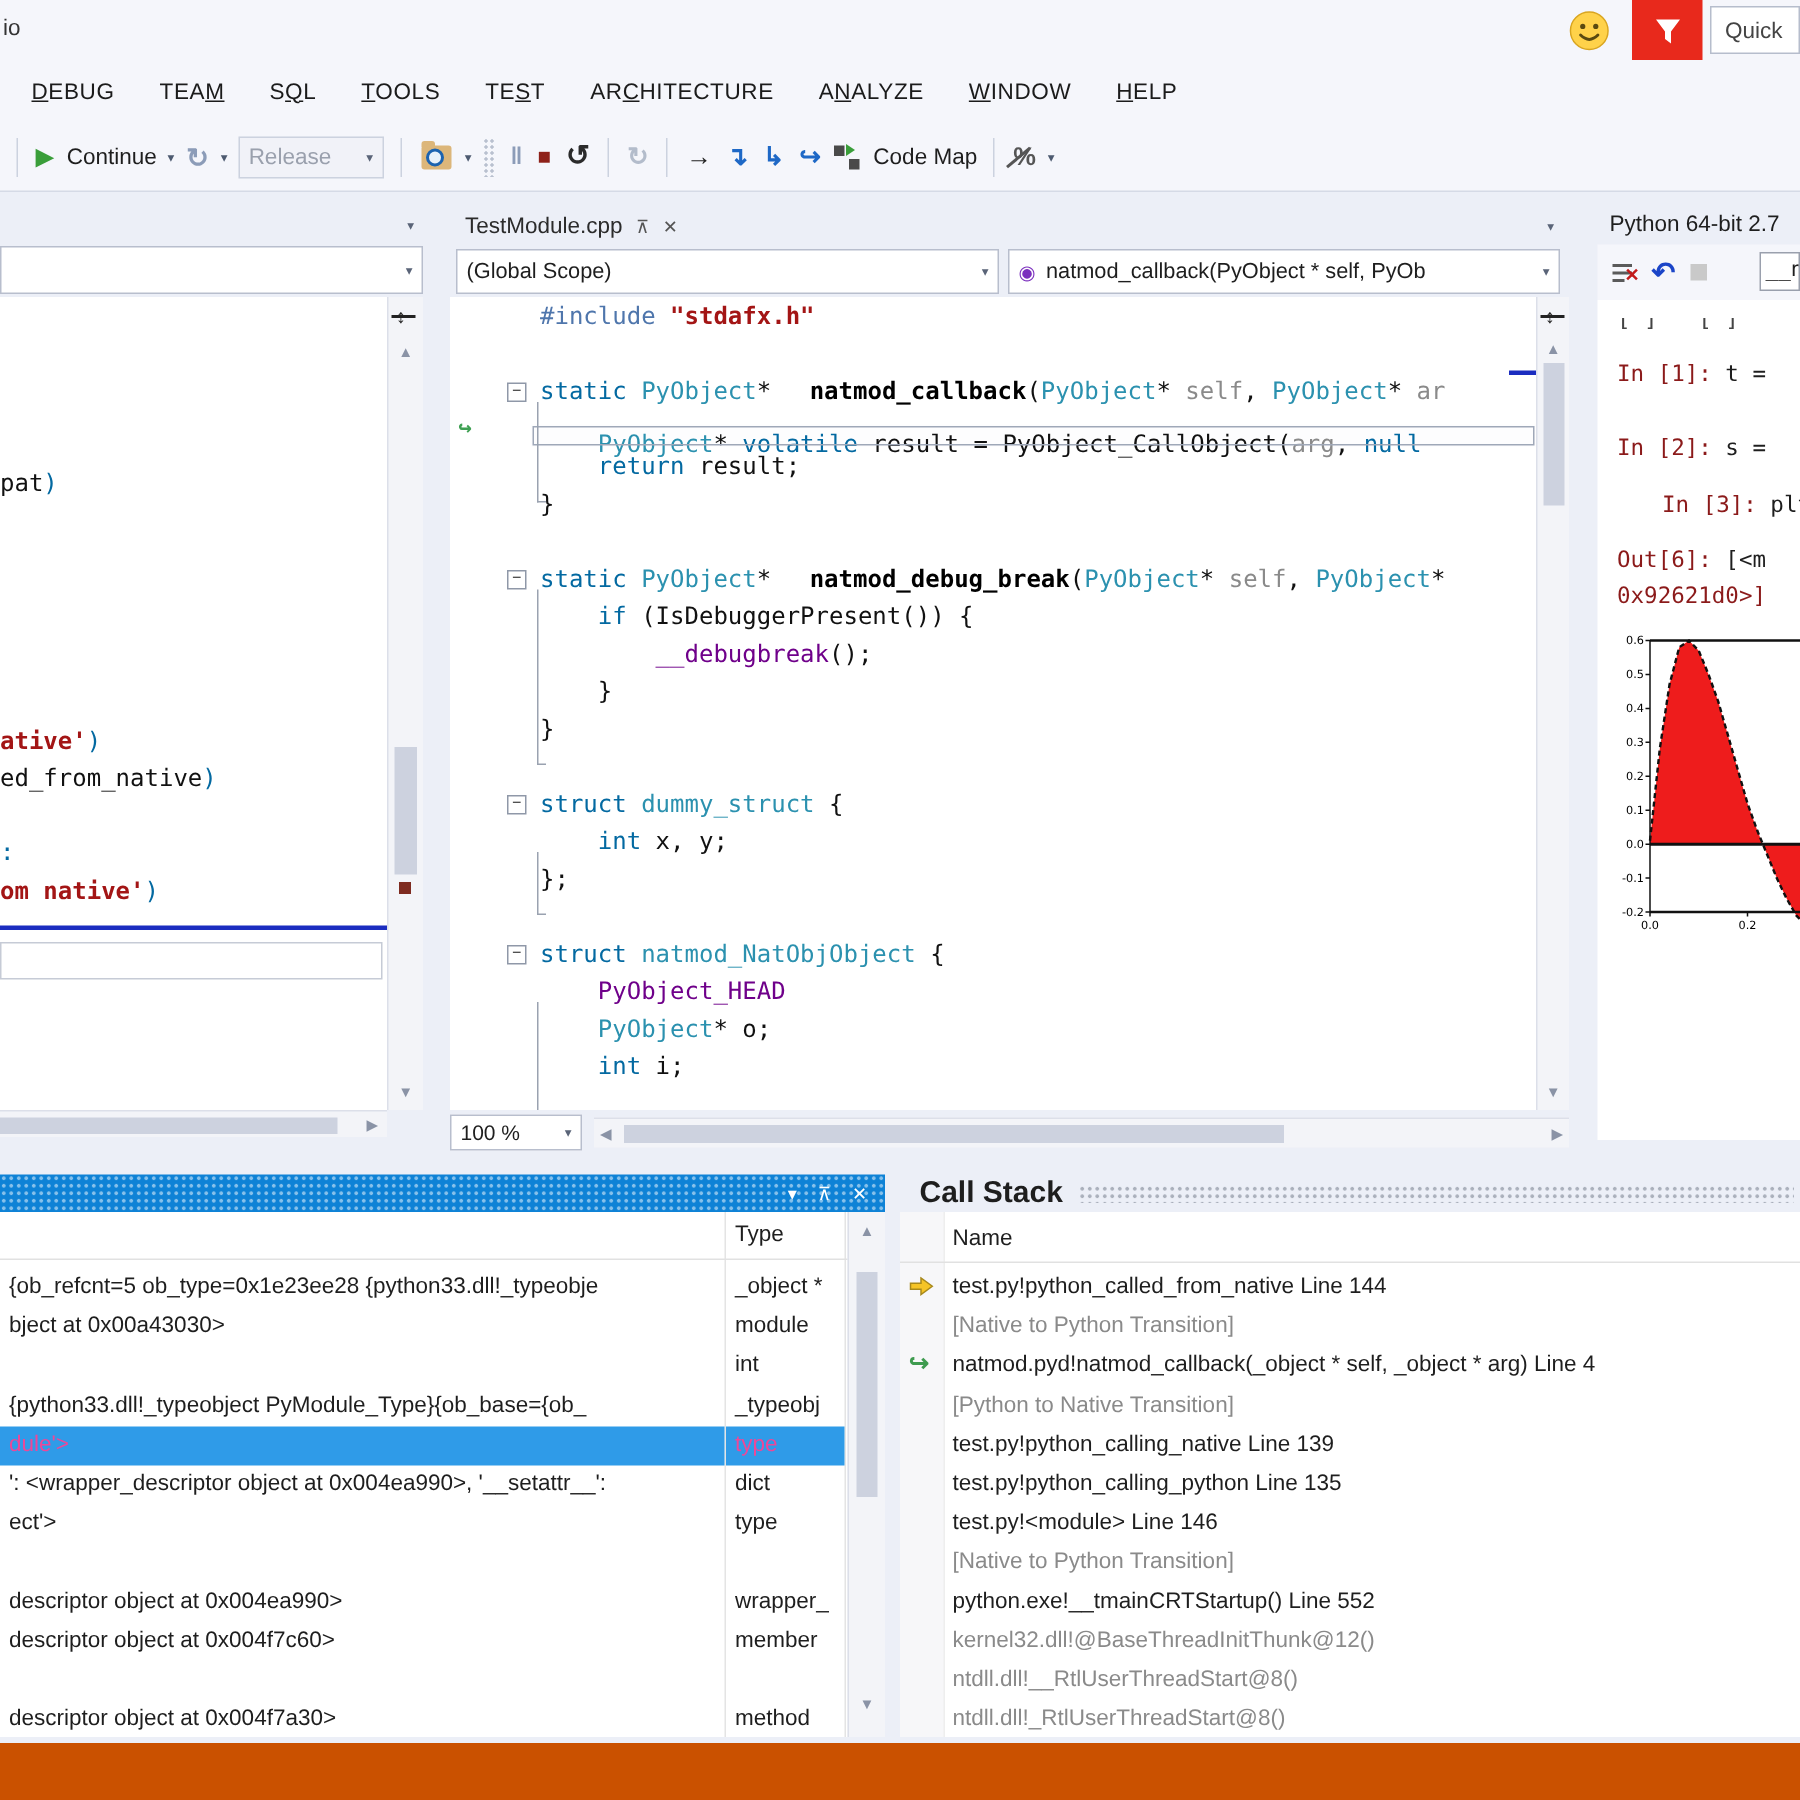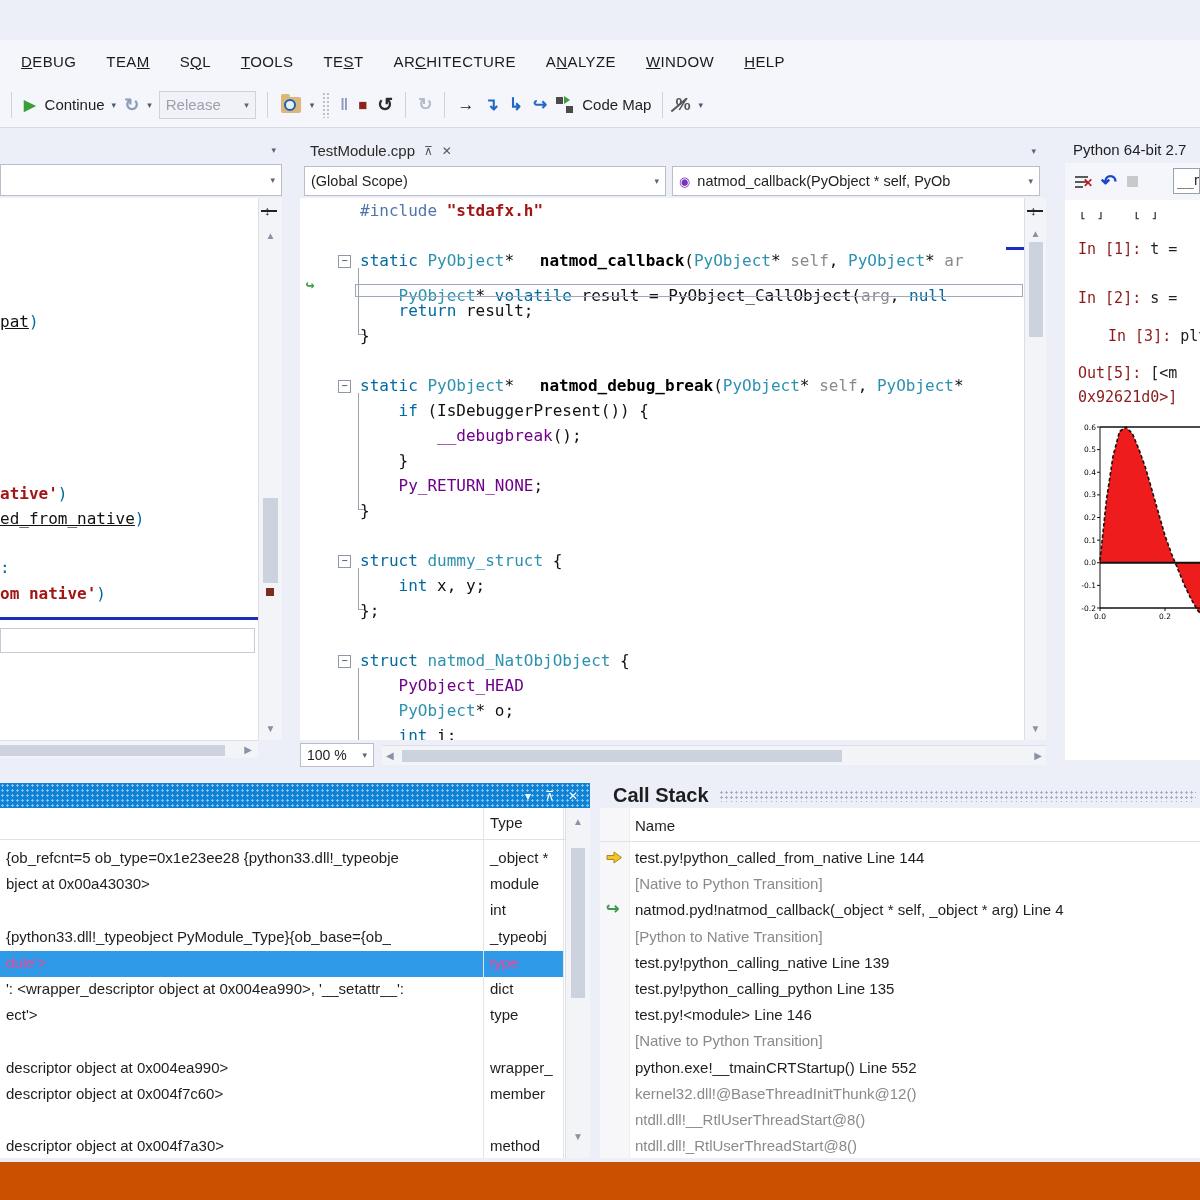--- a/index.html
+++ b/index.html
@@ -79,27 +79,27 @@
   .code { flex:1; padding-left:6px; }
   .code.boxed { outline:1.5px solid #9fa8b8; outline-offset:-2px; background:#fdfdfe;margin-top:10px; }
   .kw  { color:#0369a1; }
   .type{ color:#2b91af; }
   .fn  { color:#000; font-weight:600;margin-left:16px; }
   .gray{ color:#8a8a8a; }
   .str { color:#a31515; font-weight:600; }
   .pp  { color:#4f76ac; }
   .mac { color:#6f008a; }
   .pl  { color:#111; }
-  .id  { color:#111;text-decoration:underline; }
+  .id  { color:#111; }
   .fold-guide { position:absolute; border-left:1px solid #9aa2b0; width:6px; }
   .fold-guide.closed { border-bottom:1px solid #9aa2b0; }
   #blue-dash { left:1006px; top:247px; width:40px; height:3px; background:#1b2dc0; }
   #code-sb { left:1024px; top:198px; width:22px; height:542px; }
   #code-bottom { left:300px; top:742px; width:746px; height:25px; display:flex; align-items:center; }
-  #zoom-combo { width:74px; height:24px; border:1px solid #b8becd; background:#fff; font-size:14px; display:flex; align-items:center; justify-content:space-between; padding:0 6px; }
+  #zoom-combo { width:88px; height:24px; border:1px solid #b8becd; background:#fff; font-size:14px; display:flex; align-items:center; justify-content:space-between; padding:0 6px; }
 
   
   #repl-title { left:1065px; top:137px; width:135px; height:26px; background:#eceff7; font-size:15px; color:#1e1e1e; padding:4px 0 0 8px; }
   #repl-toolbar { left:1065px; top:163px; width:135px; height:37px; background:#f5f6fb; display:flex; align-items:center; gap:10px; padding-left:10px; }
   .icon-clear { position:relative; width:16px; height:14px; cursor:pointer; }
   .icon-clear i { position:absolute; left:0; width:13px; height:2px; background:#5a5a5a; }
   .icon-clear i:nth-child(1){top:1px;} .icon-clear i:nth-child(2){top:6px;} .icon-clear i:nth-child(3){top:11px; width:8px;}
   .icon-clear b { position:absolute; right:-2px; bottom:-1px; color:#c21a1a; font-size:12px; font-weight:bold; }
   .icon-undo { color:#1b45c8; font-size:19px; font-weight:bold; cursor:pointer; }
   .icon-sq { width:11px; height:11px; background:#c9c9c9; }
@@ -144,20 +144,37 @@
   .green-curl { color:#3e9b4f; font-weight:bold; font-size:16px; }
 
   #splitter-bottom { left:590px; top:783px; width:10px; height:375px; background:#eceff7; }
   #statusbar { left:0; top:1162px; width:1200px; height:38px; background:#ca5100; }
 </style>
 </head>
 <body>
 
 <div id="app">
 
+  <div class="abs" id="titlebar">
+    <div class="abs" id="title-fragment">io</div>
+    <svg class="abs" id="smiley" viewBox="0 0 28 28">
+      <circle cx="14" cy="14" r="13" fill="#ffd24a" stroke="#d9a520" stroke-width="1"></circle>
+      <circle cx="9.5" cy="11" r="1.8" fill="#5a4a10"></circle>
+      <circle cx="18.5" cy="11" r="1.8" fill="#5a4a10"></circle>
+      <path d="M8 17 Q14 23 20 17" fill="none" stroke="#5a4a10" stroke-width="2" stroke-linecap="round"></path>
+    </svg>
+    <div class="abs" id="feedback-btn">
+      <svg width="20" height="20" viewBox="0 0 20 20">
+        <path d="M2 2 L18 2 L12 10 L12 18 L8 15 L8 10 Z" fill="#ffffff"></path>
+      </svg>
+    </div>
+    <div class="abs" id="quick-launch">
+      <span>Quick</span>
+    </div>
+  </div>
 
   <div class="abs" id="menubar">
       <div class="menu-item"><u>D</u><span>E</span><span>B</span><span>U</span><span>G</span></div>
       <div class="menu-item"><span>T</span><span>E</span><span>A</span><u>M</u></div>
       <div class="menu-item"><span>S</span><u>Q</u><span>L</span></div>
       <div class="menu-item"><u>T</u><span>O</span><span>O</span><span>L</span><span>S</span></div>
       <div class="menu-item"><span>T</span><span>E</span><u>S</u><span>T</span></div>
       <div class="menu-item"><span>A</span><span>R</span><u>C</u><span>H</span><span>I</span><span>T</span><span>E</span><span>C</span><span>T</span><span>U</span><span>R</span><span>E</span></div>
       <div class="menu-item"><span>A</span><u>N</u><span>A</span><span>L</span><span>Y</span><span>Z</span><span>E</span></div>
       <div class="menu-item"><u>W</u><span>I</span><span>N</span><span>D</span><span>O</span><span>W</span></div>
@@ -252,21 +269,20 @@
       <div class="cl"><span class="m-arrow"></span><span class="m-fold"></span><span class="code"></span></div>
       <div class="cl"><span class="m-arrow"></span><span class="m-fold has"></span><span class="code"><span class="kw">static </span><span class="type">PyObject</span><span class="pl">* </span><span class="fn">natmod_callback</span><span class="pl">(</span><span class="type">PyObject</span><span class="pl">* </span><span class="gray">self</span><span class="pl">, </span><span class="type">PyObject</span><span class="pl">* </span><span class="gray">ar</span></span></div>
       <div class="cl"><span class="m-arrow">↪</span><span class="m-fold"></span><span class="code boxed"><span class="pl">    </span><span class="type">PyObject</span><span class="pl">* </span><span class="kw">volatile </span><span class="pl">result = PyObject_CallObject(</span><span class="gray">arg</span><span class="pl">, </span><span class="kw">null</span></span></div>
       <div class="cl"><span class="m-arrow"></span><span class="m-fold"></span><span class="code"><span class="pl">    </span><span class="kw">return </span><span class="pl">result;</span></span></div>
       <div class="cl"><span class="m-arrow"></span><span class="m-fold"></span><span class="code"><span class="pl">}</span></span></div>
       <div class="cl"><span class="m-arrow"></span><span class="m-fold"></span><span class="code"></span></div>
       <div class="cl"><span class="m-arrow"></span><span class="m-fold has"></span><span class="code"><span class="kw">static </span><span class="type">PyObject</span><span class="pl">* </span><span class="fn">natmod_debug_break</span><span class="pl">(</span><span class="type">PyObject</span><span class="pl">* </span><span class="gray">self</span><span class="pl">, </span><span class="type">PyObject</span><span class="pl">*</span></span></div>
       <div class="cl"><span class="m-arrow"></span><span class="m-fold"></span><span class="code"><span class="pl">    </span><span class="kw">if </span><span class="pl">(IsDebuggerPresent()) {</span></span></div>
       <div class="cl"><span class="m-arrow"></span><span class="m-fold"></span><span class="code"><span class="pl">        </span><span class="mac">__debugbreak</span><span class="pl">();</span></span></div>
       <div class="cl"><span class="m-arrow"></span><span class="m-fold"></span><span class="code"><span class="pl">    }</span></span></div>
-      <div class="cl"><span class="m-arrow"></span><span class="m-fold"></span><span class="code"><span class="pl">    </span><span class="mac">Py_RETURN_NONE</span><span class="pl">;</span></span></div>
       <div class="cl"><span class="m-arrow"></span><span class="m-fold"></span><span class="code"><span class="pl">}</span></span></div>
       <div class="cl"><span class="m-arrow"></span><span class="m-fold"></span><span class="code"></span></div>
       <div class="cl"><span class="m-arrow"></span><span class="m-fold has"></span><span class="code"><span class="kw">struct </span><span class="type">dummy_struct</span><span class="pl"> {</span></span></div>
       <div class="cl"><span class="m-arrow"></span><span class="m-fold"></span><span class="code"><span class="pl">    </span><span class="kw">int </span><span class="pl">x, y;</span></span></div>
       <div class="cl"><span class="m-arrow"></span><span class="m-fold"></span><span class="code"><span class="pl">};</span></span></div>
       <div class="cl"><span class="m-arrow"></span><span class="m-fold"></span><span class="code"></span></div>
       <div class="cl"><span class="m-arrow"></span><span class="m-fold has"></span><span class="code"><span class="kw">struct </span><span class="type">natmod_NatObjObject</span><span class="pl"> {</span></span></div>
       <div class="cl"><span class="m-arrow"></span><span class="m-fold"></span><span class="code"><span class="pl">    </span><span class="mac">PyObject_HEAD</span></span></div>
       <div class="cl"><span class="m-arrow"></span><span class="m-fold"></span><span class="code"><span class="pl">    </span><span class="type">PyObject</span><span class="pl">* o;</span></span></div>
       <div class="cl"><span class="m-arrow"></span><span class="m-fold"></span><span class="code"><span class="pl">    </span><span class="kw">int </span><span class="pl">i;</span></span></div>
@@ -339,21 +355,21 @@
         <line x1="22" y1="193" x2="22" y2="196" stroke="#111" stroke-width="1"></line>
         <text x="22" y="204" font-size="7.5" fill="#000" text-anchor="middle" font-family="DejaVu Sans, sans-serif">0.0</text>
         <line x1="87" y1="193" x2="87" y2="196" stroke="#111" stroke-width="1"></line>
         <text x="87" y="204" font-size="7.5" fill="#000" text-anchor="middle" font-family="DejaVu Sans, sans-serif">0.2</text>
       </svg>
 
   <div class="repl-line repl-partial mono" style="top: 12px;"><span>[ ]   [ ]</span></div>
       <div class="repl-line" style="top: 40px;"><span class="repl-prompt">In [1]:</span><span class="repl-code"> t =</span></div>
       <div class="repl-line" style="top: 89px;"><span class="repl-prompt">In [2]:</span><span class="repl-code"> s =</span></div>
       <div class="repl-line" style="top: 127px; margin-left: 30px;"><span class="repl-prompt">In [3]:</span><span class="repl-code"> plt</span></div>
-      <div class="repl-line" style="top: 164px;"><span class="repl-prompt">Out[5]:</span><span class="repl-code"> [&lt;m</span></div>
+      <div class="repl-line" style="top: 164px;"><span class="repl-prompt">Out[6]:</span><span class="repl-code"> [&lt;m</span></div>
       <div class="repl-line repl-cont" style="top: 188px;">0x92621d0&gt;]</div>
     </div>
 
   <div class="abs dots-blue" id="watch-title">
     <span class="wt-ic">▾</span>
     <span class="wt-ic">⊼</span>
     <span class="wt-ic">✕</span>
   </div>
   <div class="abs" id="watch-panel">
     <div class="col-line"></div>

